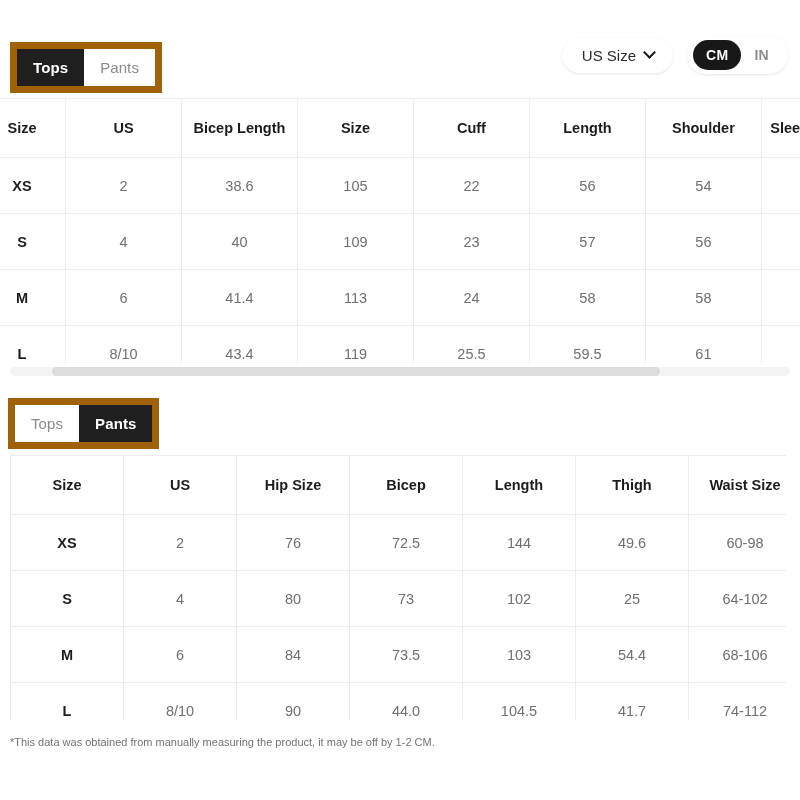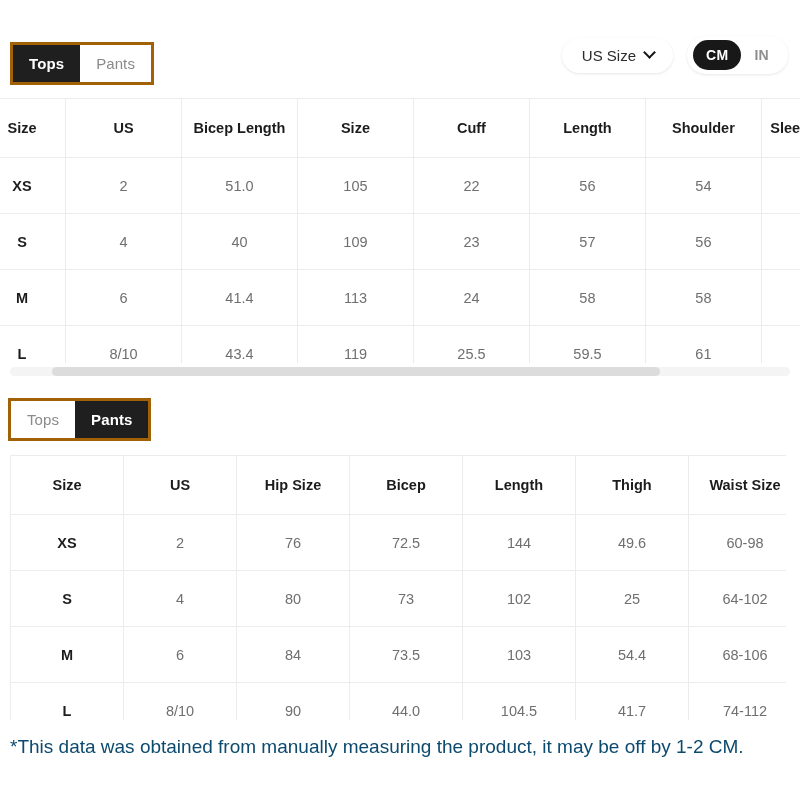--- a/index.html
+++ b/index.html
@@ -12,21 +12,21 @@
     background: #ffffff;
     font-family: "Liberation Sans", sans-serif;
     color: #1a1a1a;
     overflow: hidden;
     position: relative;
   }
 
   
   .tabs {
     display: inline-flex;
-    border: 3px solid #a16207;
+    border: 7px solid #a16207;
     background: #ffffff;
     overflow: hidden;
   }
   .tab {
     font-size: 15px;
     line-height: 1;
     padding: 11px 16px;
     background: #ffffff;
     color: #8a8a8a;
     cursor: pointer;
@@ -188,22 +188,22 @@
     width: 776px;
     height: 265px;
   }
   #table-two { width: 776px; }
   #table-two th, #table-two td { width: 110px; }
 
   .footnote {
     position: absolute;
     left: 10px;
     top: 736px;
-    font-size: 19px;
-    color: #0c4a6e;
+    font-size: 11px;
+    color: #737373;
     white-space: nowrap;
   }
 </style>
 </head>
 <body>
 
 <div class="topbar">
 
   <div class="tabs tabs-top">
     <div class="tab active">Tops</div>
@@ -236,21 +236,21 @@
         <th>Cuff</th>
         <th>Length</th>
         <th>Shoulder</th>
         <th>Sleeve Length</th>
       </tr>
     </thead>
     <tbody>
       <tr>
         <td class="size-cell">XS</td>
         <td>2</td>
-        <td>51.0</td>
+        <td>38.6</td>
         <td>105</td>
         <td>22</td>
         <td>56</td>
         <td>54</td>
         <td>49.5</td>
       </tr>
       <tr>
         <td class="size-cell">S</td>
         <td>4</td>
         <td>40</td>

